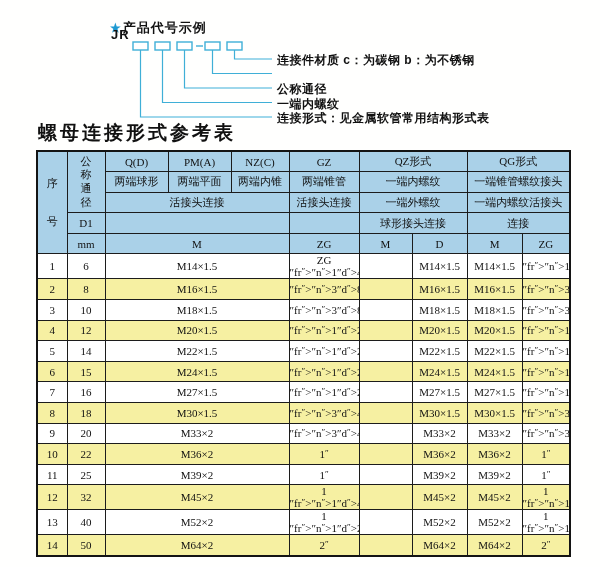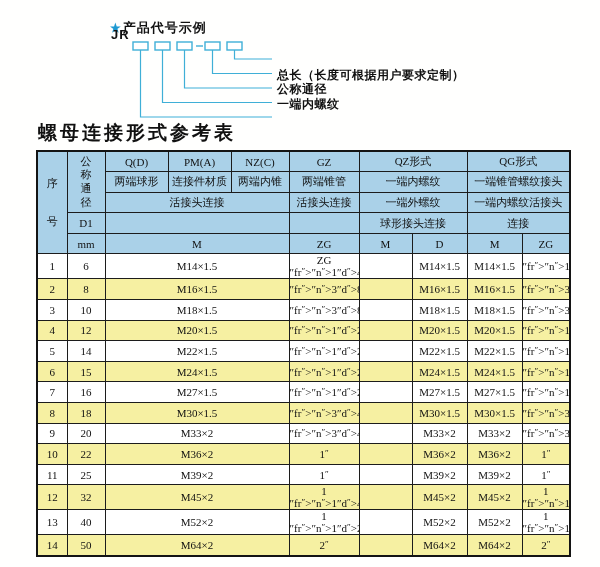--- a/index.html
+++ b/index.html
@@ -61,23 +61,24 @@
     </g>
     <g stroke="#3fafd7" stroke-width="1.2" fill="none">
       <polyline points="234.5,50 234.5,59 272,59"></polyline>
       <polyline points="212.5,50 212.5,73.5 272,73.5"></polyline>
       <polyline points="184.5,50 184.5,88 272,88"></polyline>
       <polyline points="162.5,50 162.5,102.5 272,102.5"></polyline>
       <polyline points="140.5,50 140.5,117 272,117"></polyline>
     </g>
   </svg>
 
-  <div class="diag-label" style="top:66.5px;">总长（长度可根据用户要求定制）</div>
+  <div class="diag-label" style="top:52px;">连接件材质  c：为碳钢  b：为不锈钢</div>
   <div class="diag-label" style="top:81px;">公称通径</div>
   <div class="diag-label" style="top:95.5px;">一端内螺纹</div>
+  <div class="diag-label" style="top:110px;">连接形式：见金属软管常用结构形式表</div>
 
   <div class="title">螺母连接形式参考表</div>
 
   <div class="tbl-wrap">
     <table>
       <colgroup>
         <col style="width:30px">
           <col style="width:38px">
         <col style="width:63px">
           <col style="width:63px">
@@ -98,21 +99,21 @@
 径</th>
           <th>Q(D)</th>
           <th>PM(A)</th>
           <th>NZ(C)</th>
           <th>GZ</th>
           <th colspan="2">QZ形式</th>
           <th colspan="2">QG形式</th>
         </tr>
         <tr>
           <th>两端球形</th>
-          <th>连接件材质</th>
+          <th>两端平面</th>
           <th>两端内锥</th>
           <th>两端锥管</th>
           <th colspan="2">一端内螺纹</th>
           <th colspan="2">一端锥管螺纹接头</th>
         </tr>
         <tr>
           <th colspan="3">活接头连接</th>
           <th>活接头连接</th>
           <th colspan="2">一端外螺纹</th>
           <th colspan="2">一端内螺纹活接头</th>

